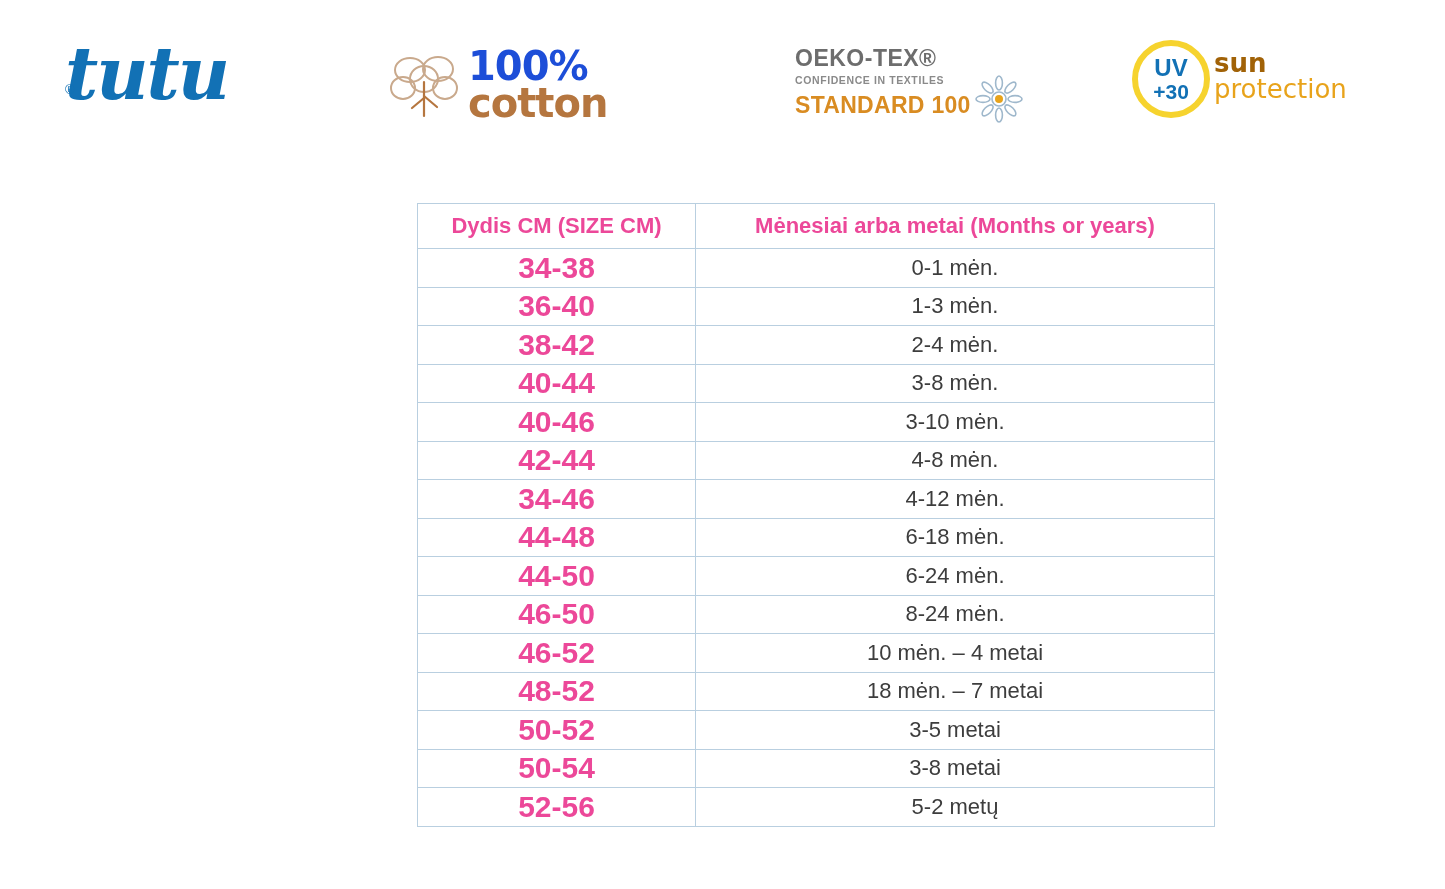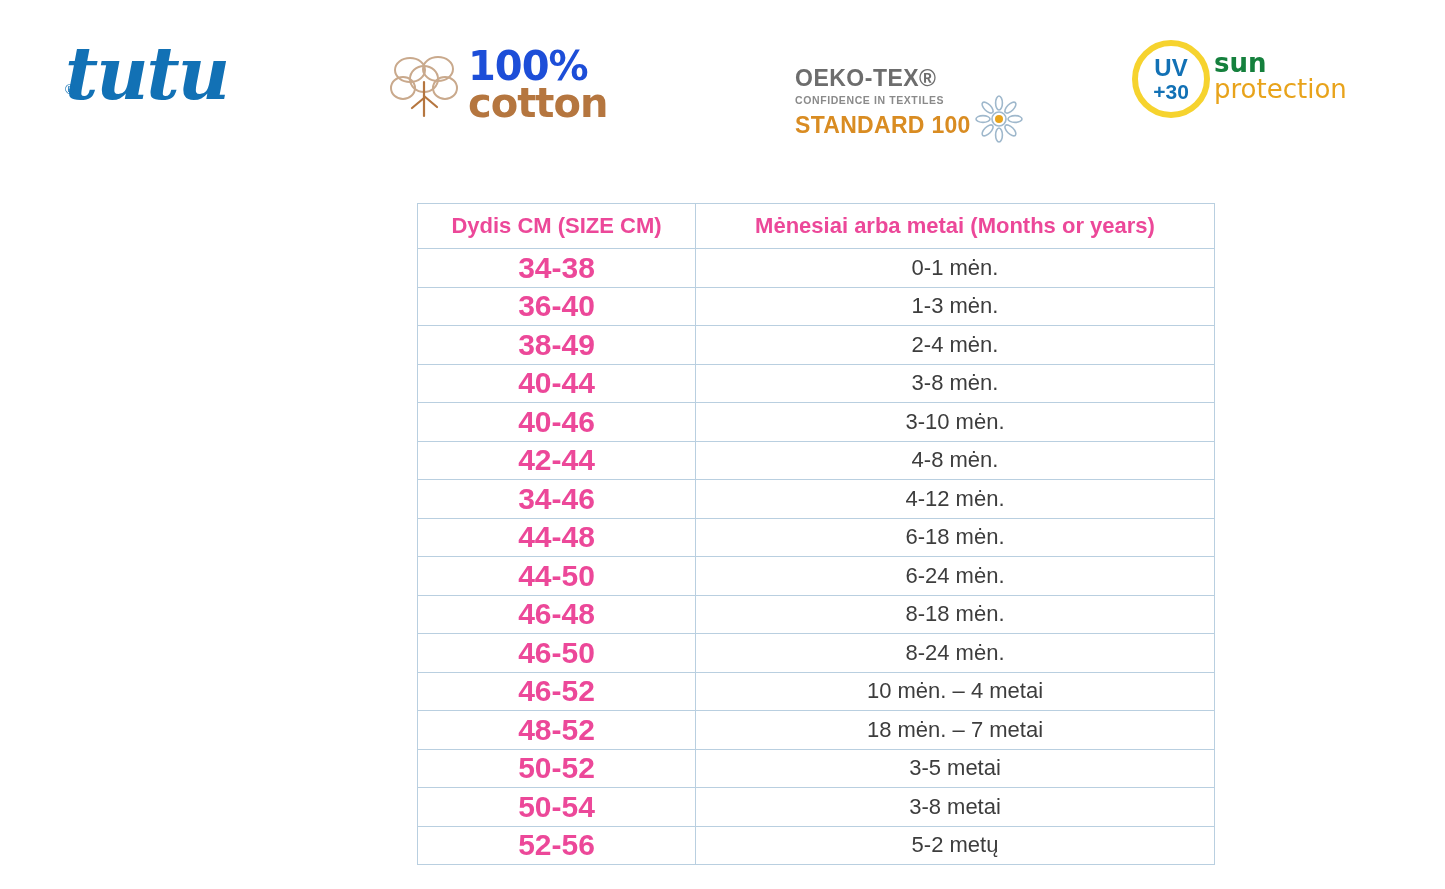--- a/index.html
+++ b/index.html
@@ -92,21 +92,20 @@
     letter-spacing: -1px;
   }
 
   
   .oeko-logo {
     position: absolute;
     left: 795px;
     top: 45px;
     width: 230px;
     height: 80px;
-    margin-top: 20px;
   }
   .oeko-line1 {
     font-family: "Liberation Sans", sans-serif;
     font-weight: 700;
     font-size: 23px;
     color: #6d6d6d;
     letter-spacing: 0.5px;
     text-align: left;
   }
   .oeko-line2 {
@@ -173,21 +172,21 @@
   .uv-words {
     position: absolute;
     left: 82px;
     top: 10px;
     line-height: 1.0;
   }
   .uv-words .sun {
     font-family: "DejaVu Sans", sans-serif;
     font-weight: 700;
     font-size: 26px;
-    color: #15803d;
+    color: #a16207;
   }
   .uv-words .protection {
     font-family: "DejaVu Sans", sans-serif;
     font-size: 26px;
     color: #e8a31b;
   }
 
   
   .table-wrap {
     position: absolute;
@@ -313,21 +312,21 @@
     <tbody id="size-table-body">
         <tr>
           <td class="cell-size">34-38</td>
           <td class="cell-age">0-1 mėn.</td>
         </tr>
         <tr>
           <td class="cell-size">36-40</td>
           <td class="cell-age">1-3 mėn.</td>
         </tr>
         <tr>
-          <td class="cell-size">38-49</td>
+          <td class="cell-size">38-42</td>
           <td class="cell-age">2-4 mėn.</td>
         </tr>
         <tr>
           <td class="cell-size">40-44</td>
           <td class="cell-age">3-8 mėn.</td>
         </tr>
         <tr>
           <td class="cell-size">40-46</td>
           <td class="cell-age">3-10 mėn.</td>
         </tr>
@@ -339,24 +338,20 @@
           <td class="cell-size">34-46</td>
           <td class="cell-age">4-12 mėn.</td>
         </tr>
         <tr>
           <td class="cell-size">44-48</td>
           <td class="cell-age">6-18 mėn.</td>
         </tr>
         <tr>
           <td class="cell-size">44-50</td>
           <td class="cell-age">6-24 mėn.</td>
-        </tr>
-        <tr>
-          <td class="cell-size">46-48</td>
-          <td class="cell-age">8-18 mėn.</td>
         </tr>
         <tr>
           <td class="cell-size">46-50</td>
           <td class="cell-age">8-24 mėn.</td>
         </tr>
         <tr>
           <td class="cell-size">46-52</td>
           <td class="cell-age">10 mėn. – 4 metai</td>
         </tr>
         <tr>

